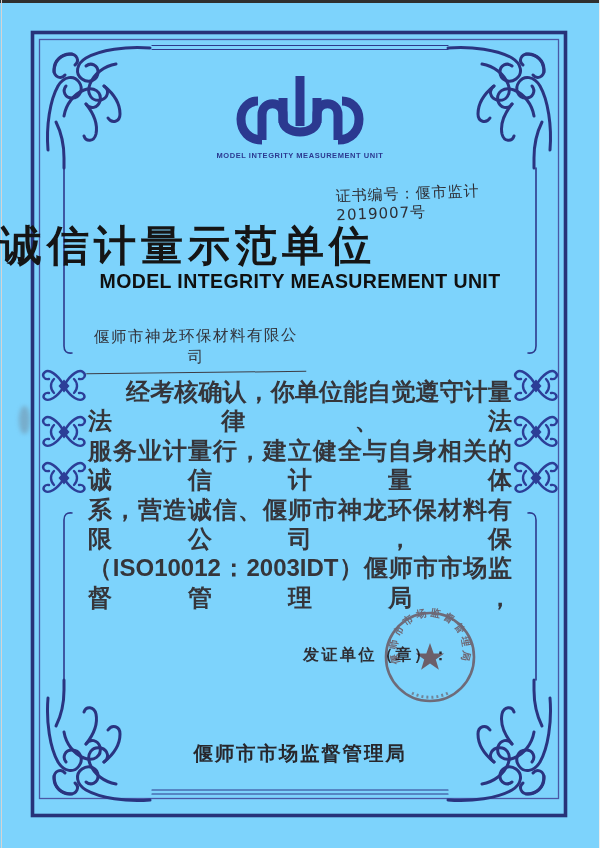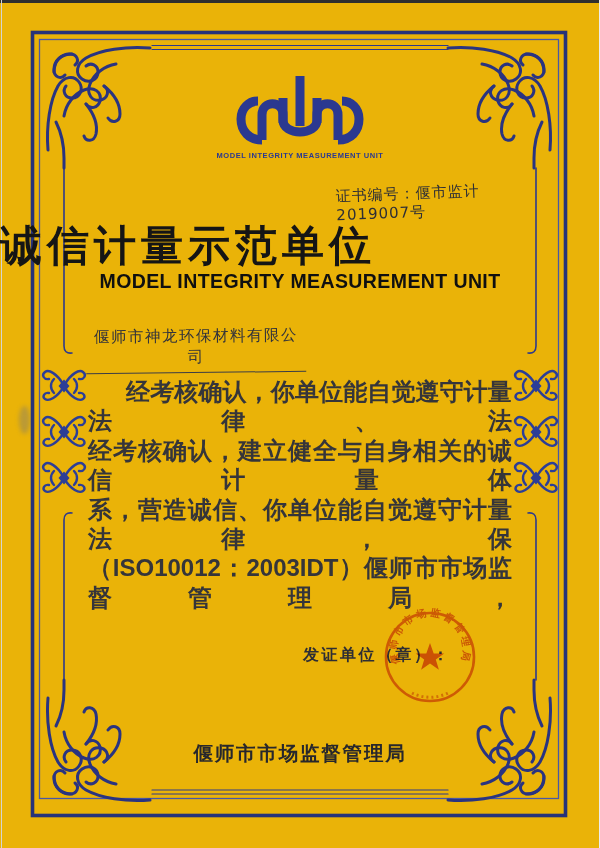--- a/index.html
+++ b/index.html
@@ -1,18 +1,18 @@
 <!DOCTYPE html>
 <html><head>
 <meta charset="utf-8">
 <style>
   html,body{margin:0;padding:0;background:#e8e8e8;}
   .page{
     position:relative;width:600px;height:848px;margin:0 auto;
-    background:#eab308;overflow:hidden;
+    background:#7dd3fc;overflow:hidden;
     font-family:"Liberation Sans", sans-serif;
   }
   
   .scan-top{position:absolute;left:0;top:0;width:100%;height:3px;background:#2f2f2f;}
   .scan-left{position:absolute;left:1px;top:0;bottom:0;width:1px;background:#d4d4d4;}
   .scan-right{position:absolute;right:0;top:0;bottom:0;width:1px;background:#ececec;}
   .smudge{position:absolute;left:19px;top:406px;width:11px;height:28px;
     background:rgba(110,112,125,.38);border-radius:50%;filter:blur(2px);}
   
   .frame{position:absolute;left:0;top:0;}
@@ -142,22 +142,22 @@
 
   <div class="cert-no">证书编号：偃市监计2019007号</div>
 
   <div class="title">诚信计量示范单位</div>
   <div class="subtitle">MODEL INTEGRITY MEASUREMENT UNIT</div>
 
   <div class="company">偃师市神龙环保材料有限公司</div>
 
   <div class="body-text">
     <div class="body-line first">经考核确认，你单位能自觉遵守计量法律、法</div>
-    <div class="body-line">经考核确认，建立健全与自身相关的诚信计量体</div>
-    <div class="body-line">系，营造诚信、你单位能自觉遵守计量法律，保</div>
+    <div class="body-line">服务业计量行，建立健全与自身相关的诚信计量体</div>
+    <div class="body-line">系，营造诚信、偃师市神龙环保材料有限公司，保</div>
     <div class="body-line">（ISO10012：2003IDT）偃师市市场监督管理局，</div>
   </div>
 
   <div class="issuer">发证单位（章）：</div>
 
   <svg class="seal" viewBox="0 0 120 120">
     <circle cx="60" cy="60" r="44" fill="none" stroke="#dd7068" stroke-width="2.6"></circle>
     <polygon points="60,46 63.7,56.4 74.2,56.4 65.8,62.6 68.9,72.8 60,66.6 51.1,72.8 54.2,62.6 45.8,56.4 56.3,56.4" fill="#d95f55"></polygon>
     <path id="sealArc" d="M33,71 A33,33 0 1 1 87,71" fill="none"></path>
     <text font-size="10" font-weight="700" fill="#d96a62" letter-spacing="3.2" font-family="Liberation Sans, sans-serif">

